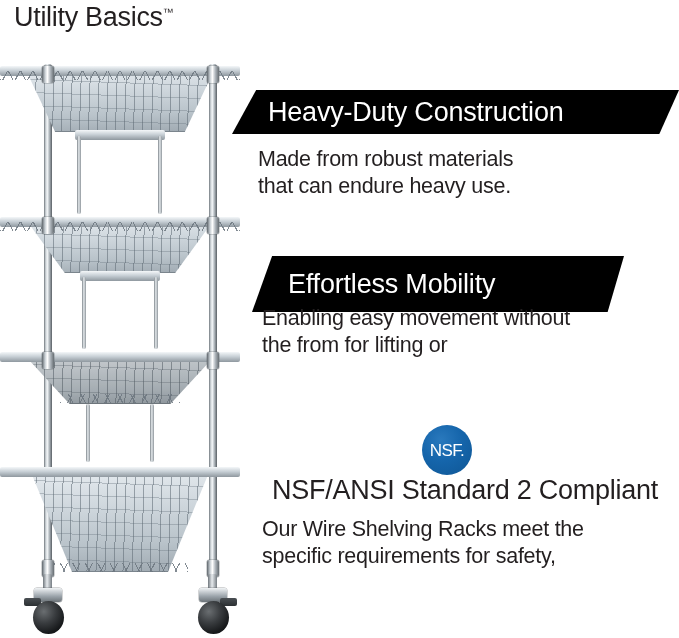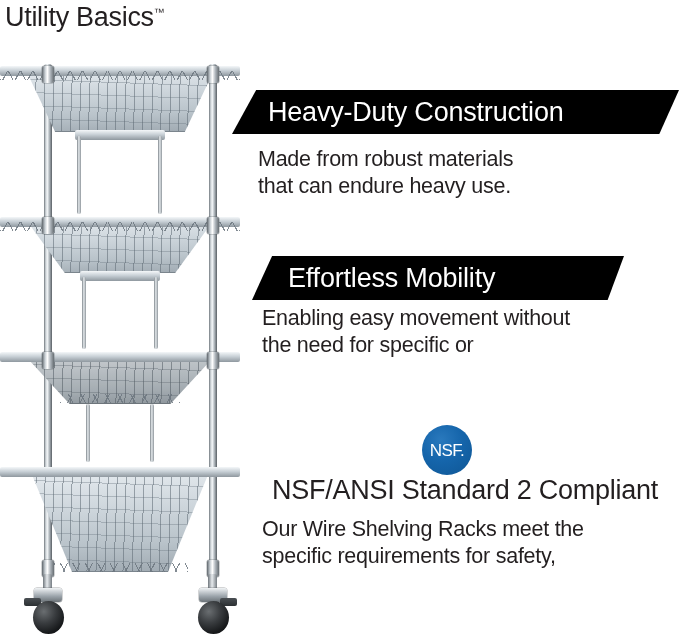--- a/index.html
+++ b/index.html
@@ -7,21 +7,21 @@
   body {
     position:relative;
     background:#ffffff;
     font-family:"Liberation Sans", sans-serif;
     overflow:hidden;
     color:#1a1a1a;
   }
 
   
   #brand-title{
-    position:absolute; left:5px; top:2px;
+    position:absolute; left:14px; top:2px;
     font-size:27px; font-weight:400; letter-spacing:-0.3px;
     color:#231f20; white-space:nowrap;
   }
   #brand-title .tm{
     font-size:11px; vertical-align:super; letter-spacing:0;
   }
 
   
   #product-photo{
     position:absolute; left:0; top:52px; width:240px; height:586px;
@@ -196,26 +196,26 @@
 </div>
 
 <div class="banner" style="left:232px; top:90px; width:447px; height:44px; padding-left:36px;">
   <span>Heavy-Duty Construction</span>
 </div>
 <div class="body-copy" style="left:258px; top:146px; width:400px;">
   <div>Made from robust materials</div>
   <div>that can endure heavy use.</div>
 </div>
 
-<div class="banner" style="left:252px; top:256px; width:372px; height:44px; padding-left:36px;">
+<div class="banner" style="left:252px; top:256px; width:372px; height:56px; padding-left:36px;">
   <span>Effortless Mobility</span>
 </div>
 <div class="body-copy" style="left:262px; top:305px; width:400px;">
   <div>Enabling easy movement without</div>
-  <div>the need for specific or</div>
+  <div>the from for lifting or</div>
 </div>
 
 <div id="nsf-badge">
   <span class="nsf-text">NSF.</span>
 </div>
 <div class="body-copy" style="left:258px; top:477px; width:400px; font-size:27px;text-align:right;">
   <div>NSF/ANSI Standard 2 Compliant</div>
 </div>
 <div class="body-copy" style="left:262px; top:516px; width:400px;">
   <div>Our Wire Shelving Racks meet the</div>

